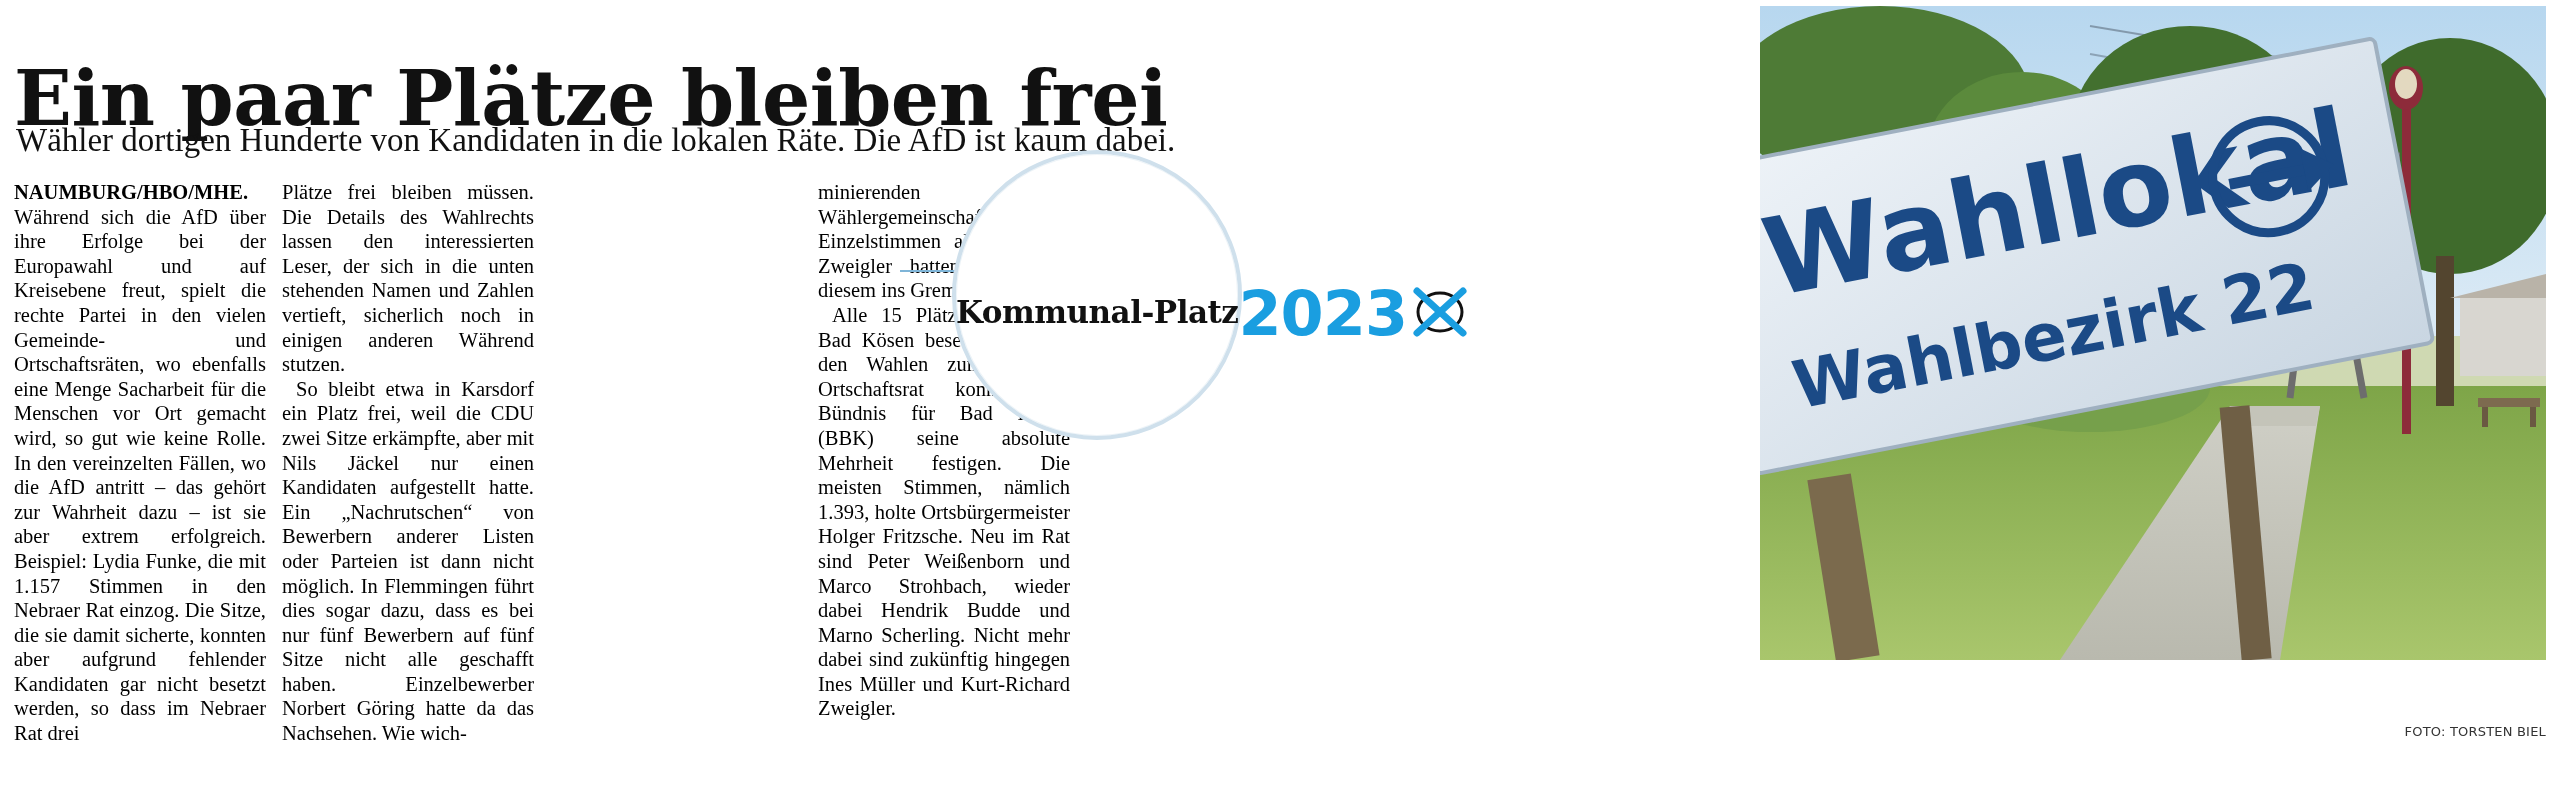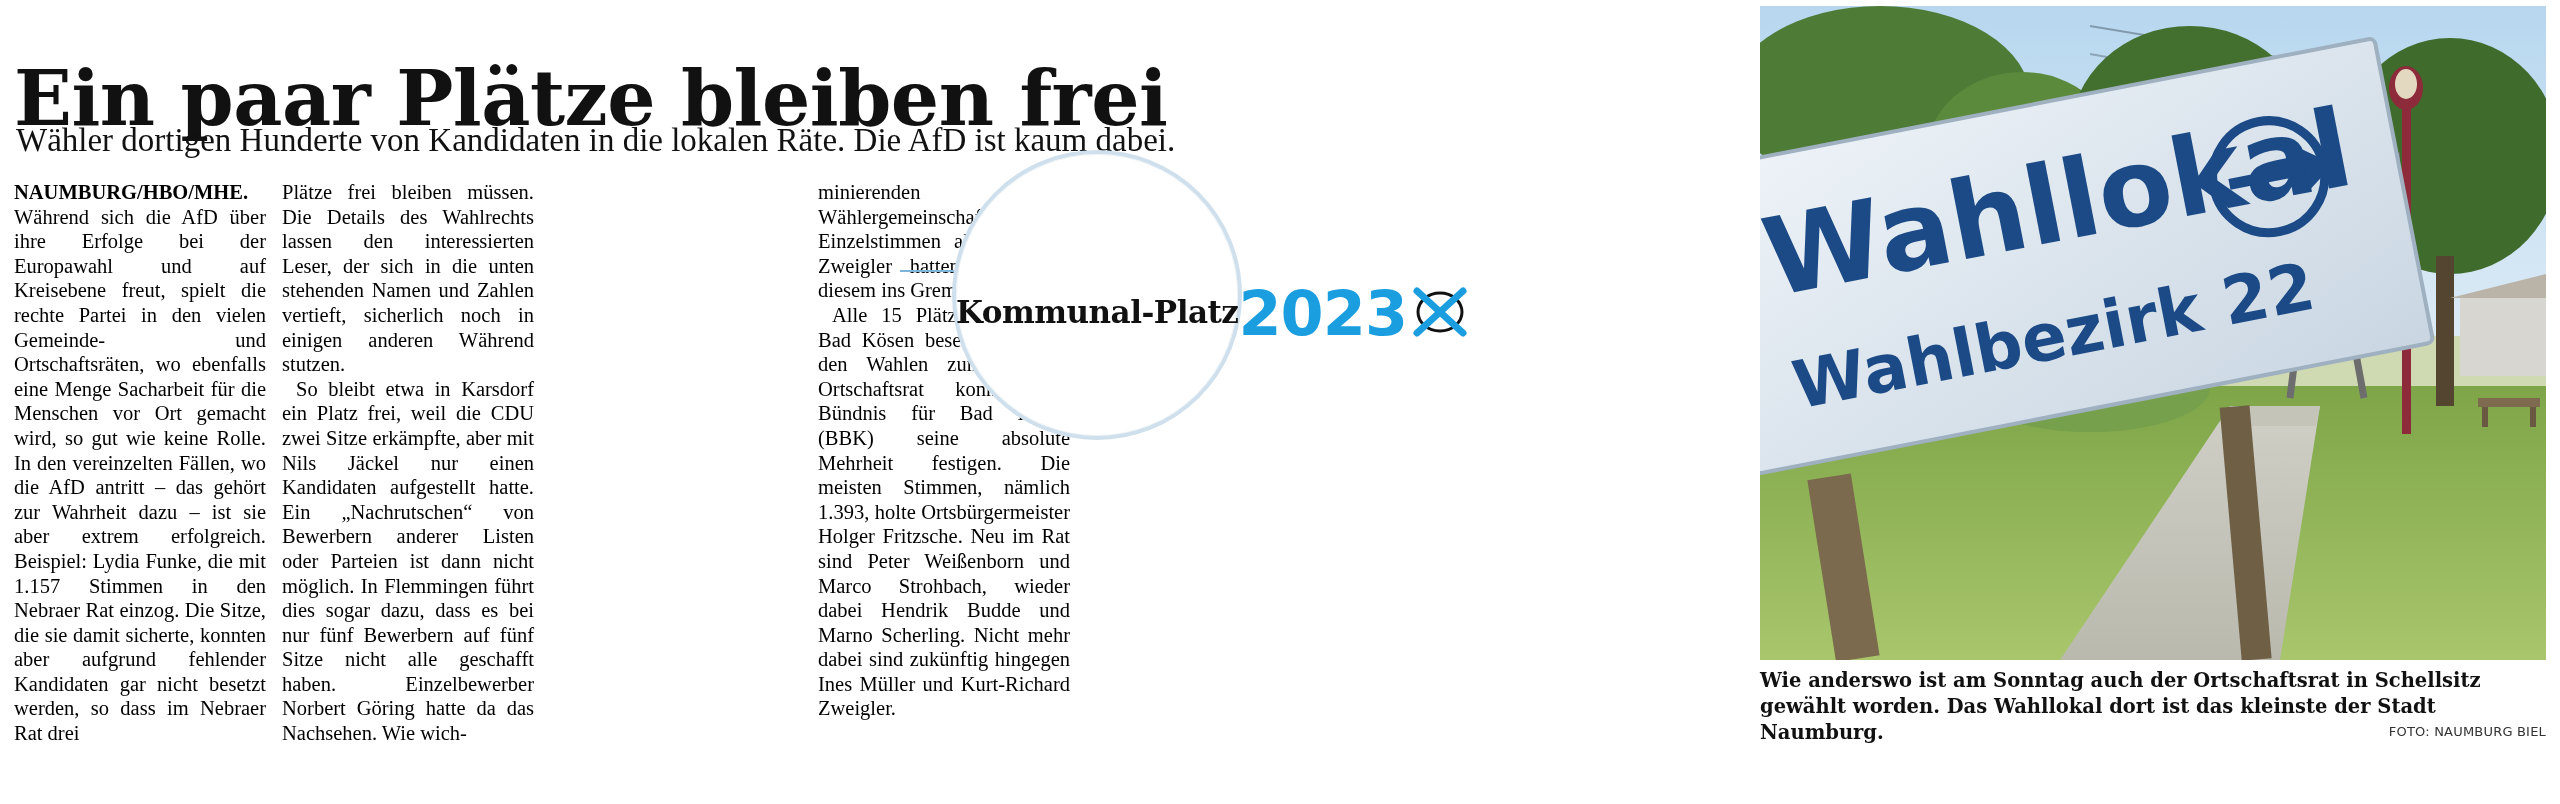--- a/index.html
+++ b/index.html
@@ -305,17 +305,16 @@
             <circle cx="520" cy="212" r="56" fill="none" stroke="#1b4a86" stroke-width="9"></circle>
             <line x1="480" y1="212" x2="556" y2="212" stroke="#1b4a86" stroke-width="11"></line>
             <polygon points="556,190 586,212 556,234" fill="#1b4a86"></polygon>
           </g>
 
           <rect x="58" y="470" width="44" height="184" fill="#7b6a4d" transform="rotate(-9 80 540)"></rect>
           <rect x="470" y="400" width="30" height="254" fill="#6f5f45" transform="rotate(-5 485 520)"></rect>
         </g>
       </svg>
     </div>
-    <div class="caption">Wie anderswo ist am Sonntag auch der Ortschaftsrat in Schellsitz gewählt worden. Das Wahllokal dort ist das kleinste der Stadt Naumburg.</div>
-    <div class="credit">FOTO: NAUMBURG BIEL</div>
+    <div class="credit">FOTO: TORSTEN BIEL</div>
   </div>
 
 </div>
 
 </body></html>

